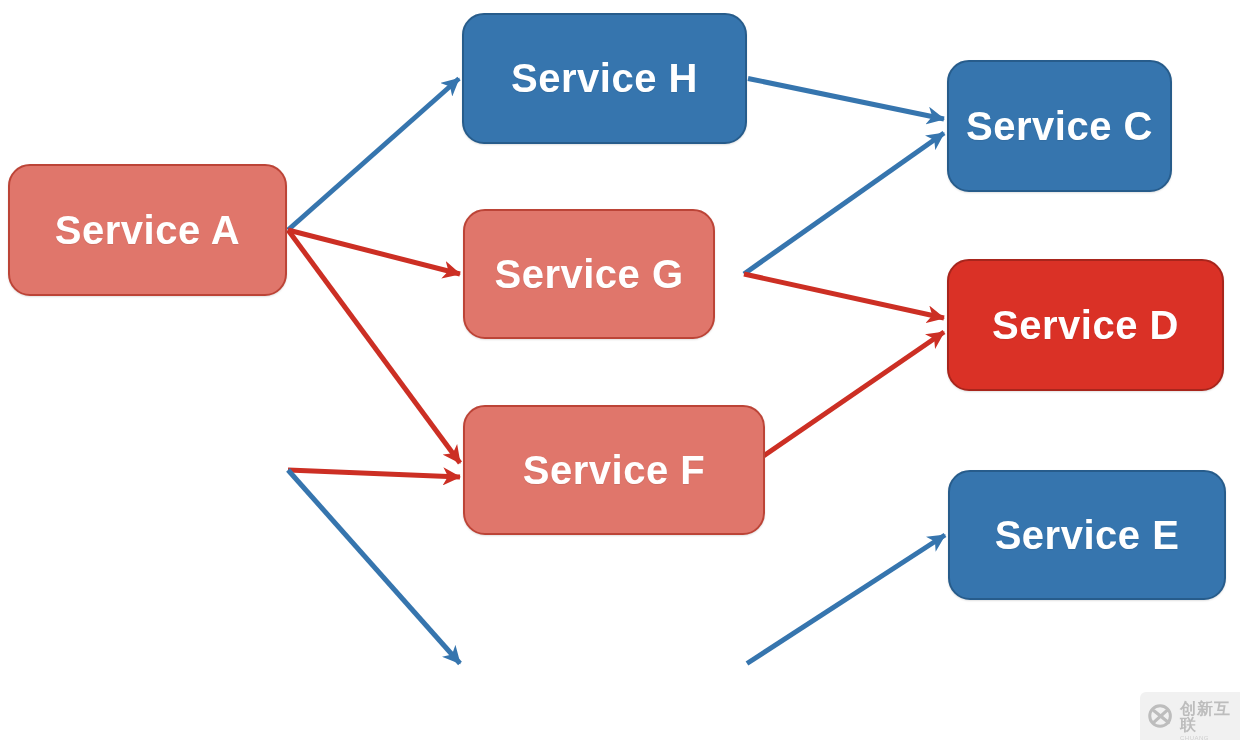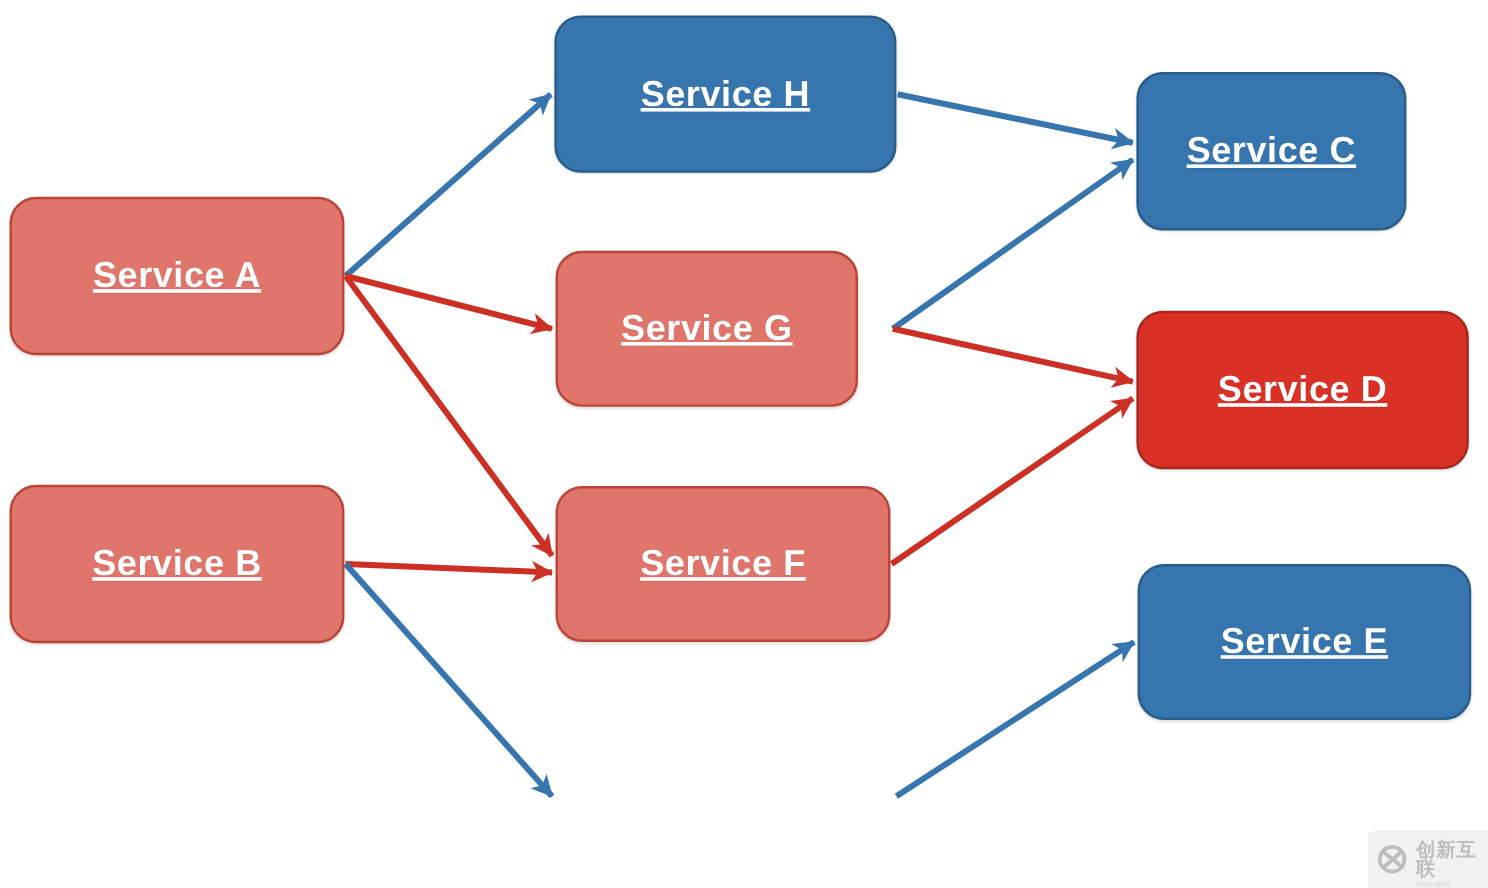--- a/index.html
+++ b/index.html
@@ -7,33 +7,32 @@
     position:relative;width:1240px;height:740px;background:#ffffff;overflow:hidden;
     font-family:"Liberation Sans",sans-serif;
   }
   .edges-layer{position:absolute;left:0;top:0;width:1240px;height:740px;pointer-events:none;}
   .node{
     position:absolute;display:flex;align-items:center;justify-content:center;
     border-radius:22px;border:2.5px solid;box-sizing:border-box;
     box-shadow:0 1px 2px rgba(0,0,0,0.12);
   }
   .node-label{
-    color:var(--node-text);font-size:30px;font-weight:600;letter-spacing:0.5px;
+    color:var(--node-text);font-size:40px;font-weight:600;letter-spacing:0.5px;
     text-shadow:0 1px 1px rgba(0,0,0,0.08);
-    text-decoration:underline;
   }
   .node.salmon{background:var(--salmon-fill);border-color:var(--salmon-border);}
   .node.blue{background:var(--blue-fill);border-color:var(--blue-border);}
   .node.red{background:var(--red-fill);border-color:var(--red-border);}
 
   .n-a{left:8px;  top:164px; width:279px;height:132px;}
   .n-b{left:8px;  top:404px; width:279px;height:132px;}
   .n-h{left:462px;top:13px;  width:285px;height:131px;}
   .n-g{left:463px;top:209px; width:252px;height:130px;}
-  .n-f{left:463px;top:405px; width:279px;height:130px;}
+  .n-f{left:463px;top:405px; width:302px;height:130px;}
   .n-i{left:463px;top:598px; width:283px;height:131px;}
   .n-c{left:947px;top:60px;  width:225px;height:132px;}
   .n-d{left:947px;top:259px; width:277px;height:132px;}
   .n-e{left:948px;top:470px; width:278px;height:130px;justify-content:center;}
 
   .watermark{
     position:absolute;right:0;bottom:0;width:100px;height:48px;
     background:var(--watermark-bg);border-radius:6px 0 0 0;
     display:flex;align-items:center;gap:4px;padding-left:6px;box-sizing:border-box;
   }
@@ -64,23 +63,20 @@
       <line x1="748" y1="78.5" x2="944" y2="119" stroke="#3675AE" stroke-width="5" marker-end="url(#mb)"></line>
       <line x1="744" y1="274" x2="944" y2="133" stroke="#3675AE" stroke-width="5" marker-end="url(#mb)"></line>
       <line x1="744" y1="274" x2="944" y2="318" stroke="#CC2F24" stroke-width="5" marker-end="url(#mr)"></line>
       <line x1="743" y1="470" x2="944" y2="332" stroke="#CC2F24" stroke-width="5" marker-end="url(#mr)"></line>
       <line x1="747" y1="663.5" x2="945" y2="535" stroke="#3675AE" stroke-width="5" marker-end="url(#mb)"></line>
     </svg>
 
   <div class="node salmon n-a">
     <span class="node-label">Service A</span>
   </div>
-  <div class="node salmon n-b">
-    <span class="node-label">Service B</span>
-  </div>
   <div class="node blue n-h">
     <span class="node-label">Service H</span>
   </div>
   <div class="node salmon n-g">
     <span class="node-label">Service G</span>
   </div>
   <div class="node salmon n-f">
     <span class="node-label">Service F</span>
   </div>
   <div class="node blue n-c">

